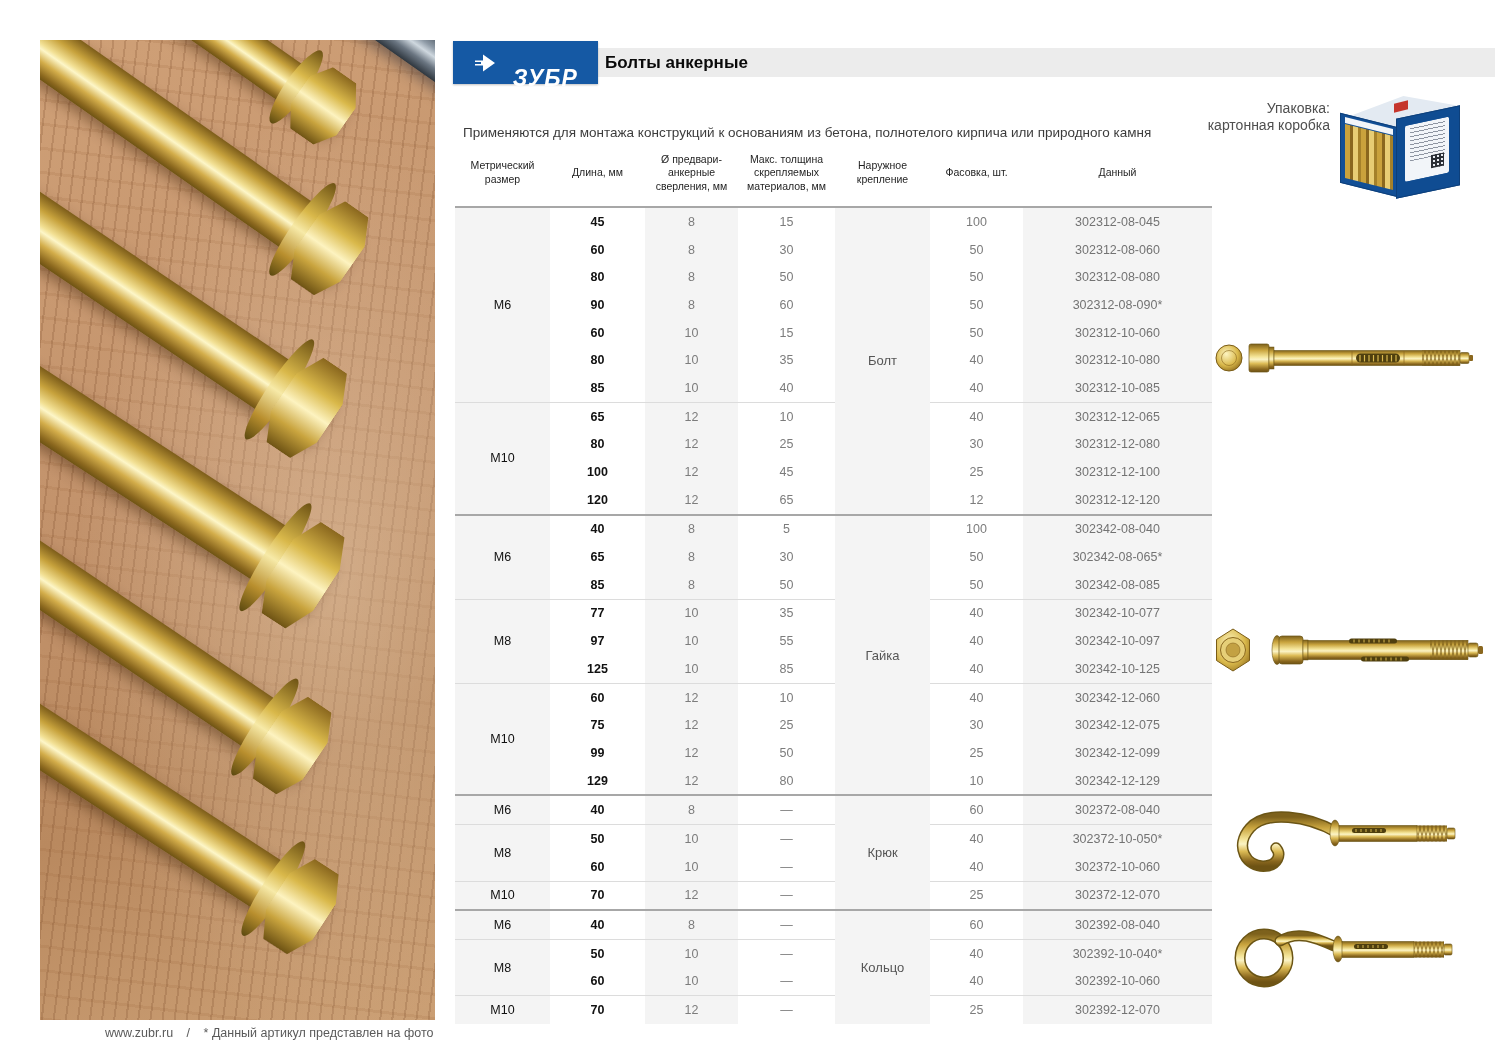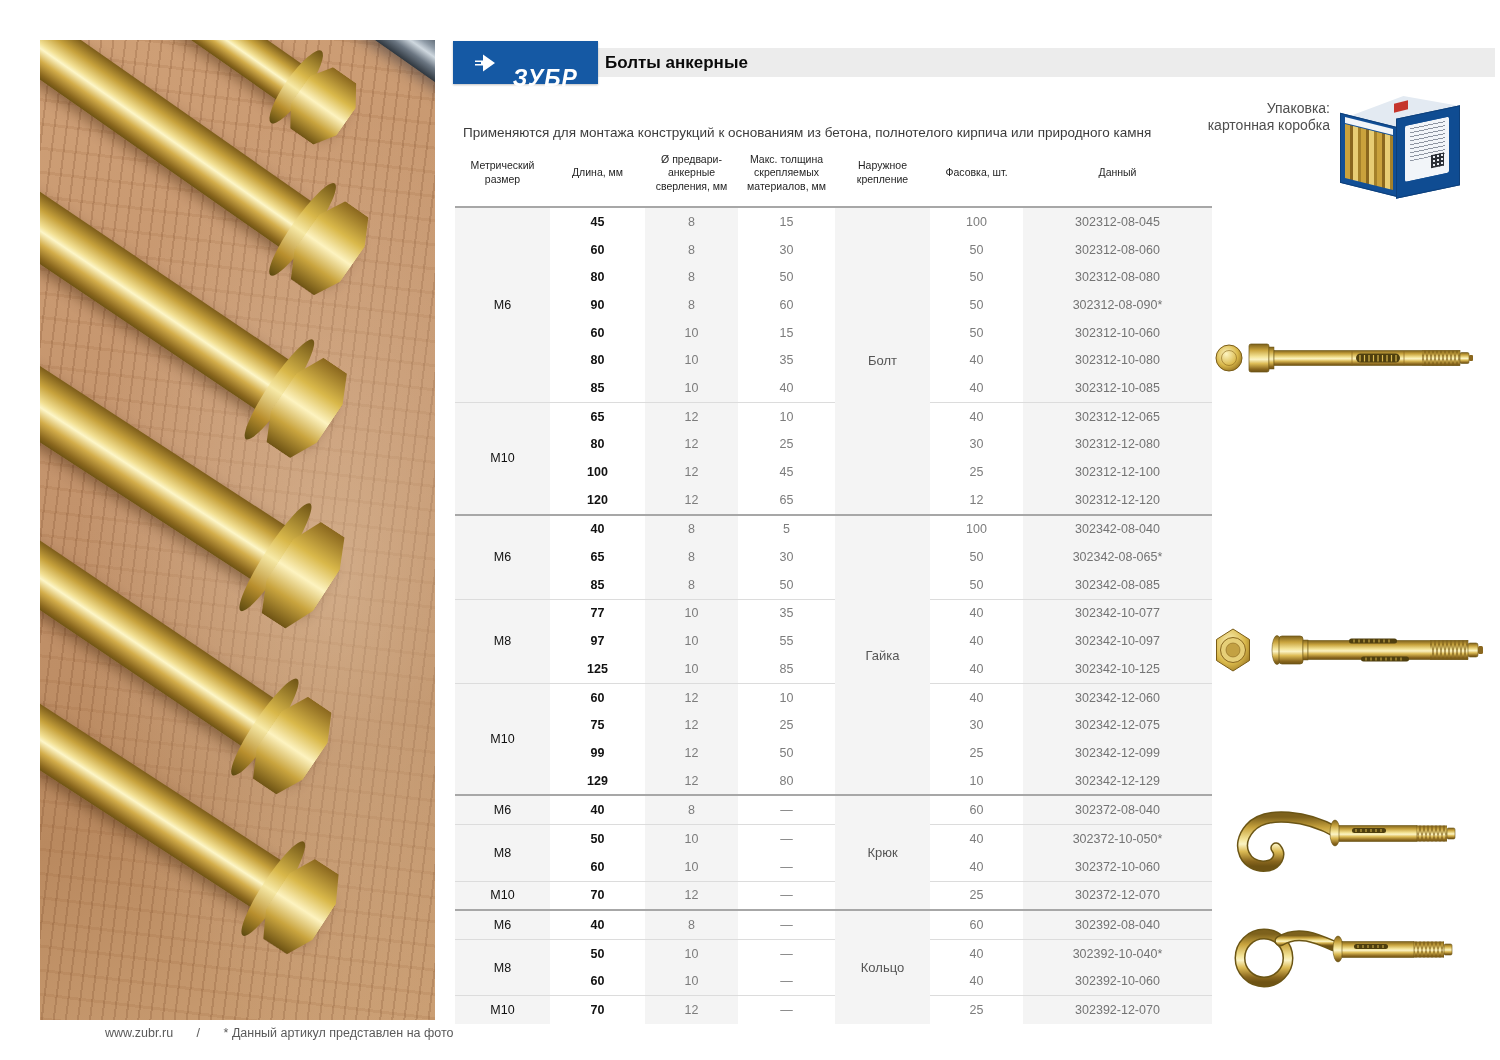--- a/index.html
+++ b/index.html
@@ -76,21 +76,21 @@
   td.c-drill,td.c-thick,td.c-pack{color:#7c7c7c;}
   td.c-art{color:#737373;}
   td.c-fast{color:#555;font-size:13px;}
   tr.g-start td{border-top:2px solid #a7a7a7;}
   tr.s-start td{border-top:1px solid #dcdcdc;}
 
   
   .prodimg{position:absolute;}
 
   #footer{position:absolute;left:105px;top:1026px;font-size:12.5px;color:#5a5a5a;}
-  #footer span{margin-right:20px;}
+  #footer span{margin-right:10px;}
 </style>
 </head>
 <body>
 
 <div id="page">
 
   <div id="photo">
     <div class="pbolt" style="left:-175px;top:-95px;width:520px;height:44px;transform:rotate(35deg);">
         <div class="pwasher"></div>
         <div class="phead"></div>

